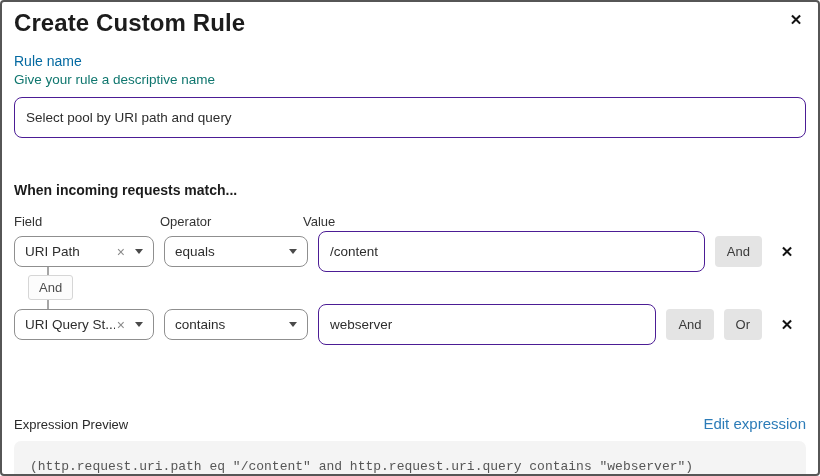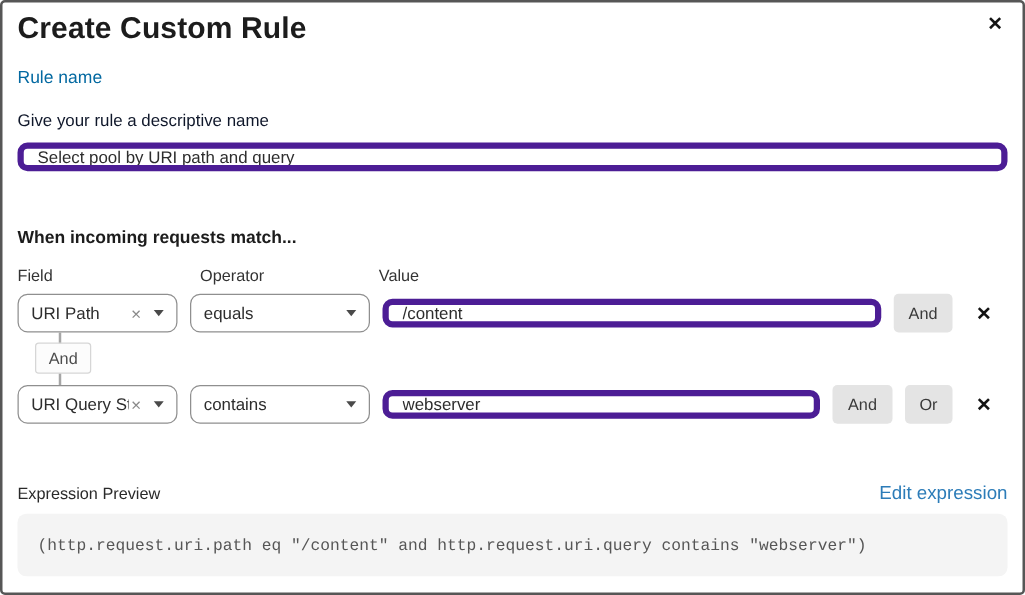--- a/index.html
+++ b/index.html
@@ -8,35 +8,35 @@
     background:#fff;border:2px solid #565656;border-radius:4px;
     padding:10px 12px 14px;overflow:hidden;
   }
   .title{margin:0;font-size:24px;line-height:22px;font-weight:bold;color:#1c1c1c;letter-spacing:.1px;}
   .close-btn{
     position:absolute;top:6px;right:10px;width:24px;height:24px;border:none;background:transparent;
     font-size:15px;font-weight:bold;color:#141414;cursor:pointer;padding:0;line-height:24px;text-align:center;
     font-family:inherit;
   }
   .rn-label{margin-top:19px;font-size:14px;line-height:17px;color:#0369a1;}
-  .rn-helper{margin-top:19px;font-size:13.5px;line-height:16px;color:#0f172a;}
+  .rn-helper{margin-top:2px;font-size:13.5px;line-height:16px;color:#0f766e;}
   .text-input{
-    box-sizing:border-box;height:23px;border:5px solid #4c1d95;border-radius:8px;
+    box-sizing:border-box;height:41px;border:1px solid #4c1d95;border-radius:8px;
     padding:0 11px;font-size:13.5px;color:#2d2d2d;background:#fff;font-family:inherit;outline:none;
   }
   .rn-input{display:block;width:100%;margin-top:9px;}
   .match-heading{margin-top:44px;font-size:14px;line-height:17px;font-weight:bold;color:#1c1c1c;}
   .col-labels{display:flex;gap:10px;margin-top:15px;font-size:13px;line-height:15px;color:#333;}
   .col-labels .c1{width:136px;}
   .col-labels .c2{width:133px;}
   .col-labels .c3{flex:1;}
   .crit-row{display:flex;gap:10px;align-items:center;height:31px;}
   .row-1{margin-top:7px;}
   .select{
-    box-sizing:border-box;display:flex;align-items:center;flex:none;width:128px;height:31px;
+    box-sizing:border-box;display:flex;align-items:center;flex:none;width:140px;height:31px;
     border:1px solid #8f8f8f;border-radius:8px;padding:0 10px;font-size:13.5px;color:#2d2d2d;
     background:#fff;cursor:pointer;
   }
   .select.op{width:144px;}
   .select .txt{white-space:nowrap;overflow:hidden;text-overflow:clip;}
   .select .clear{margin-left:auto;color:#8a8a8a;font-size:14px;line-height:1;cursor:pointer;padding:0 2px;}
   .caret{width:0;height:0;border-left:4.5px solid transparent;border-right:4.5px solid transparent;border-top:5px solid #4a4a4a;margin-left:8px;flex:none;}
   .select.op .caret{margin-left:auto;}
   .value-input{flex:1;min-width:0;}
   .btn{
@@ -47,21 +47,21 @@
     flex:none;width:22px;margin-left:4px;margin-right:8px;background:transparent;border:none;padding:0;
     font-size:15px;font-weight:bold;color:#141414;cursor:pointer;text-align:center;font-family:inherit;
   }
   .connector{position:relative;height:42px;}
   .connector .line{position:absolute;left:33px;top:0;height:100%;width:2px;background:#a6a6a6;}
   .conn-tag{
     position:absolute;left:14px;top:8px;height:25px;box-sizing:border-box;padding:0 10px;
     display:flex;align-items:center;background:#fcfcfc;border:1px solid #d6d6d6;border-radius:3px;
     font-size:13px;color:#4d4d4d;z-index:1;
   }
-  .expr-head{display:flex;justify-content:space-between;align-items:baseline;margin-top:48px;}
+  .expr-head{display:flex;justify-content:space-between;align-items:baseline;margin-top:76px;}
   .expr-label{font-size:13px;line-height:16px;color:#2a2a2a;}
   .expr-link{font-size:15px;line-height:16px;color:#2c7cb8;text-decoration:none;cursor:pointer;}
   .expr-box{
     margin-top:8px;height:50px;box-sizing:border-box;background:#f4f4f4;border-radius:7px;
     display:flex;align-items:center;padding:0 16px;
     font-family:"Liberation Mono","DejaVu Sans Mono",monospace;font-size:13px;color:#565656;
     white-space:nowrap;overflow:hidden;
   }
 </style>
 </head>

